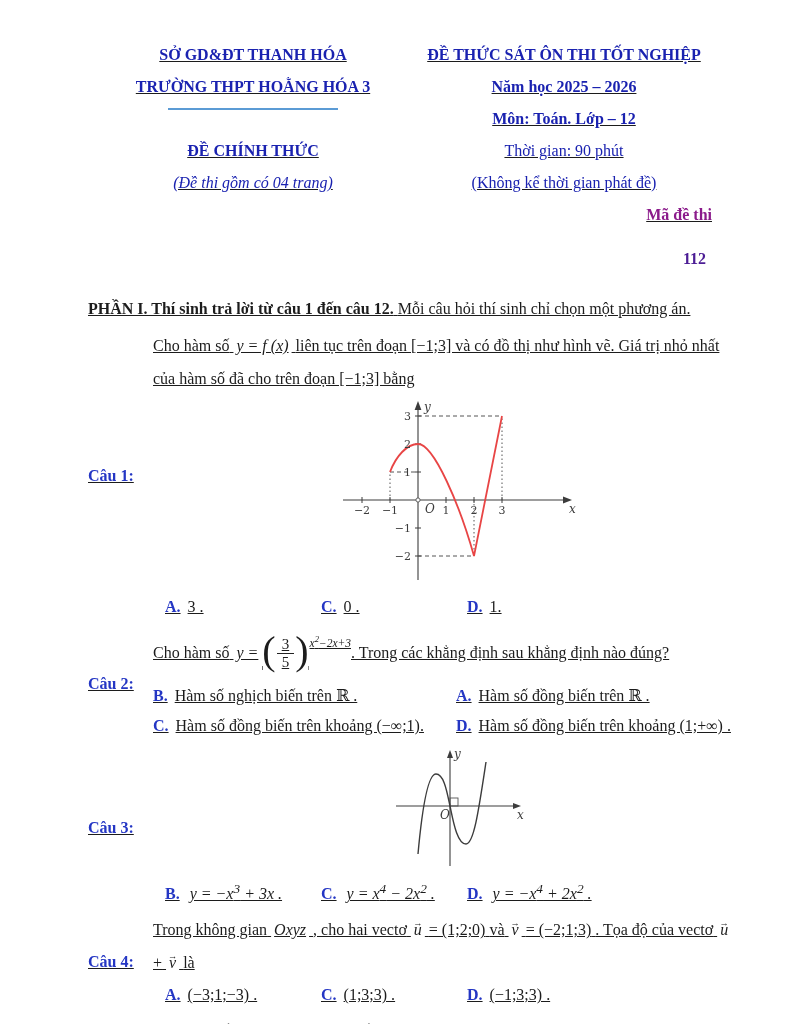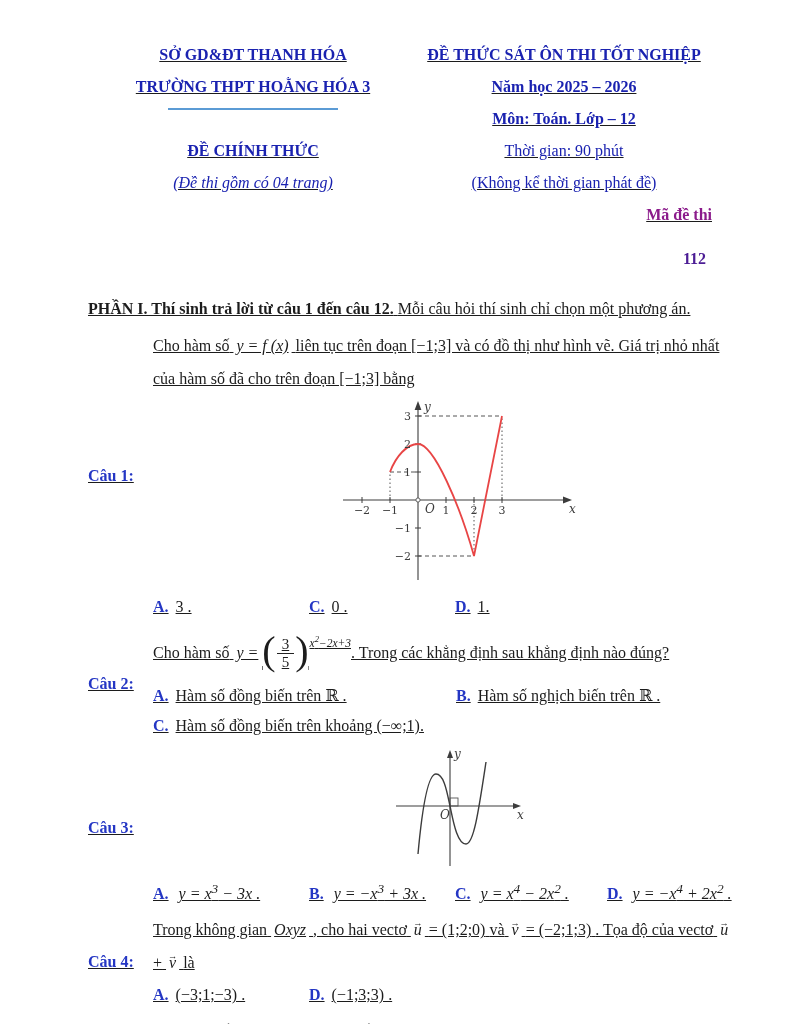--- a/index.html
+++ b/index.html
@@ -34,21 +34,21 @@
   .qlab{width:65px; flex-shrink:0; font-weight:bold; color:#2436c4;}
   .qlab, .qtext{line-height:33px;}
   .qbody{flex:1; min-width:0;}
   .qtext{margin:0;}
   .m{font-style:italic; margin:0 3px; white-space:nowrap;}
   .vec{position:relative; font-style:italic; display:inline-block; margin:0 2px; padding:0 1px;}
   .vec::after{content:"→"; position:absolute; left:50%; transform:translateX(-50%);
     top:-0.72em; font-size:0.58em; font-style:normal; color:#1c1c1c;}
 
   .answers{display:grid; line-height:30px; margin-top:1px;}
-  .g4{grid-template-columns:156px 146px 152px 1fr;}
+  .g4{grid-template-columns:156px 146px 152px 1fr;margin-left:12px;}
   .g2{grid-template-columns:303px 1fr; row-gap:0;}
   .al{color:#2436c4; font-weight:bold; margin-right:7px;}
   .ans{white-space:nowrap;}
 
   
   .formula-line{display:flex; align-items:center; min-height:54px; margin:0; flex-wrap:wrap;}
   .bigp{font-size:40px; font-weight:400; line-height:0.85; margin:0 1px; transform:translateY(-2px);}
   .frac{display:inline-block; text-align:center; vertical-align:middle; line-height:1.1; font-size:15px;}
   .frac .den{display:block; border-top:1.2px solid #222; padding:0 5px;}
   .frac .num{display:block; padding:0 5px;}
@@ -163,23 +163,24 @@
       <p class="formula-line">
         <span>Cho hàm số</span>&nbsp;
         <i class="m">y =</i>
         <span class="bigp">(</span><span class="frac">
             <span class="num">3</span>
             <span class="den">5</span>
           </span><span class="bigp">)</span><span class="expo"><span>x</span><sup>2</sup><span>−2x+3</span></span>
         <span>. Trong các khẳng định sau khẳng định nào đúng?</span>
       </p>
       <div class="answers g2">
+        <span class="ans"><b class="al">B.</b><span>Hàm số nghịch biến trên ℝ .</span></span>
         <span class="ans"><b class="al">A.</b><span>Hàm số đồng biến trên ℝ .</span></span>
-        <span class="ans"><b class="al">B.</b><span>Hàm số nghịch biến trên ℝ .</span></span>
         <span class="ans"><b class="al">C.</b><span>Hàm số đồng biến trên khoảng (−∞;1).</span></span>
+        <span class="ans"><b class="al">D.</b><span>Hàm số đồng biến trên khoảng (1;+∞) .</span></span>
       </div>
     </div>
   </div>
 
   <div class="q">
     <div class="qlab">Câu 3:</div>
     <div class="qbody">
       <div class="figwrap2">
         <svg width="140" height="122" viewBox="0 0 140 122">
           <line x1="8" y1="58" x2="127" y2="58" stroke="#3c3c3c" stroke-width="1.1"></line>
@@ -187,21 +188,20 @@
           <line x1="62" y1="118" x2="62" y2="8" stroke="#3c3c3c" stroke-width="1.1"></line>
           <polygon points="59,10 62,2 65,10" fill="#3c3c3c"></polygon>
           <rect x="62" y="50" width="8" height="8" fill="none" stroke="#555" stroke-width="0.9"></rect>
           <path d="M30,106 C34,62 40,26 48,26 C56,26 59,44 62,58 C65,72 69,96 78,96 C86,96 91,60 98,14" fill="none" stroke="#3c3c3c" stroke-width="1.4"></path>
           <text class="axlab" x="129" y="71">x</text>
           <text class="axlab" x="66" y="10">y</text>
           <text class="axlab" x="52" y="71">O</text>
         </svg>
       </div>
       <div class="answers g4">
-        <span class="ans"><b class="al">A.</b><i class="m"><span>y = x</span><sup>3</sup><span> − 3x .</span><sup></sup><span></span></i></span>
         <span class="ans"><b class="al">B.</b><i class="m"><span>y = −x</span><sup>3</sup><span> + 3x .</span><sup></sup><span></span></i></span>
         <span class="ans"><b class="al">C.</b><i class="m"><span>y = x</span><sup>4</sup><span> − 2x</span><sup>2</sup><span> .</span></i></span>
         <span class="ans"><b class="al">D.</b><i class="m"><span>y = −x</span><sup>4</sup><span> + 2x</span><sup>2</sup><span> .</span></i></span>
       </div>
     </div>
   </div>
 
   <div class="q">
     <div class="qlab">Câu 4:</div>
     <div class="qbody">
@@ -215,20 +215,21 @@
         <span class="vec">v</span>
         <span>= (−2;1;3)</span>
         <span>. Tọa độ của vectơ</span>
         <span class="vec">u</span>
         <span>+</span>
         <span class="vec">v</span>
         <span>là</span>
       </p>
       <div class="answers g4">
         <span class="ans"><b class="al">A.</b><span>(−3;1;−3) .</span></span>
+        <span class="ans"><b class="al">C.</b><span>(1;3;3) .</span></span>
         <span class="ans"><b class="al">D.</b><span>(−1;3;3) .</span></span>
       </div>
     </div>
   </div>
 
   <div class="q">
     <div class="qlab">Câu 5:</div>
     <div class="qbody">
       <p class="qtext">
         <span>Cho hàm số</span>

